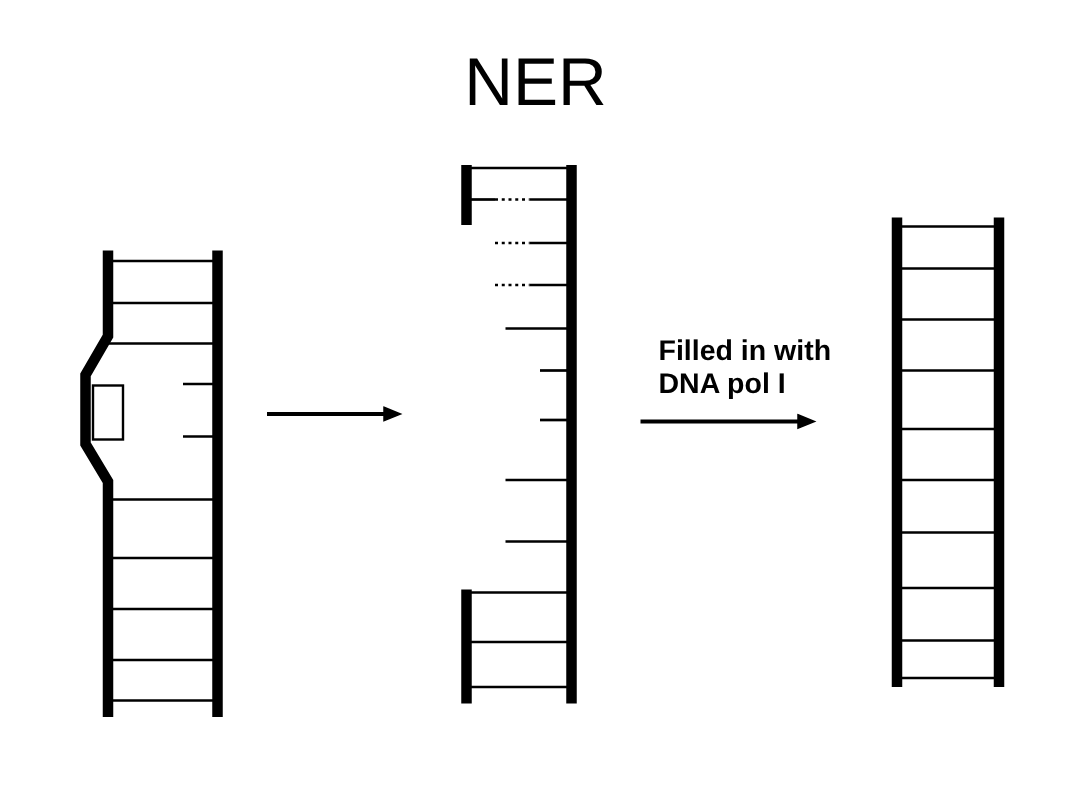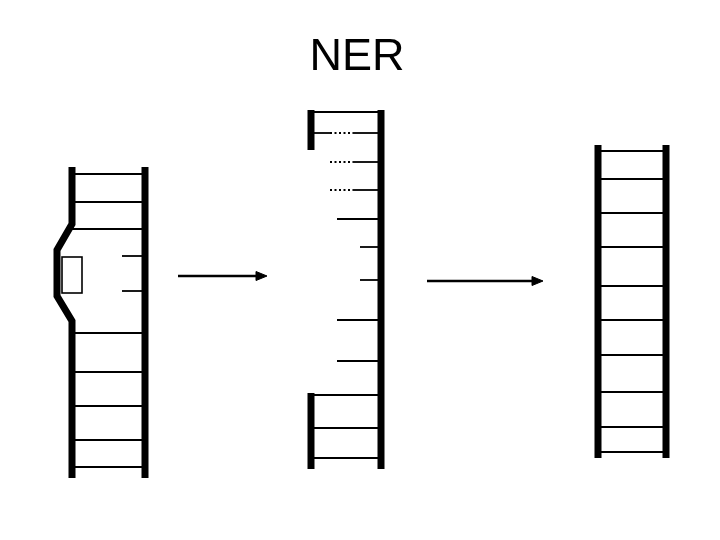--- a/index.html
+++ b/index.html
@@ -106,13 +106,15 @@
     <g>
         <line x1="178" y1="276" x2="258" y2="276" stroke="#000000" stroke-width="2.6"></line>
         <polygon points="256,271.5 267,276 256,280.5" fill="#000000" stroke="#000000"></polygon>
       </g>
     <g>
         <line x1="427" y1="281" x2="534" y2="281" stroke="#000000" stroke-width="2.6"></line>
         <polygon points="532,276.5 543,281 532,285.5" fill="#000000" stroke="#000000"></polygon>
       </g>
   </svg>
 
+  <div class="label label2">Filled in with
+DNA pol I</div>
 </div>
 
 </body></html>

